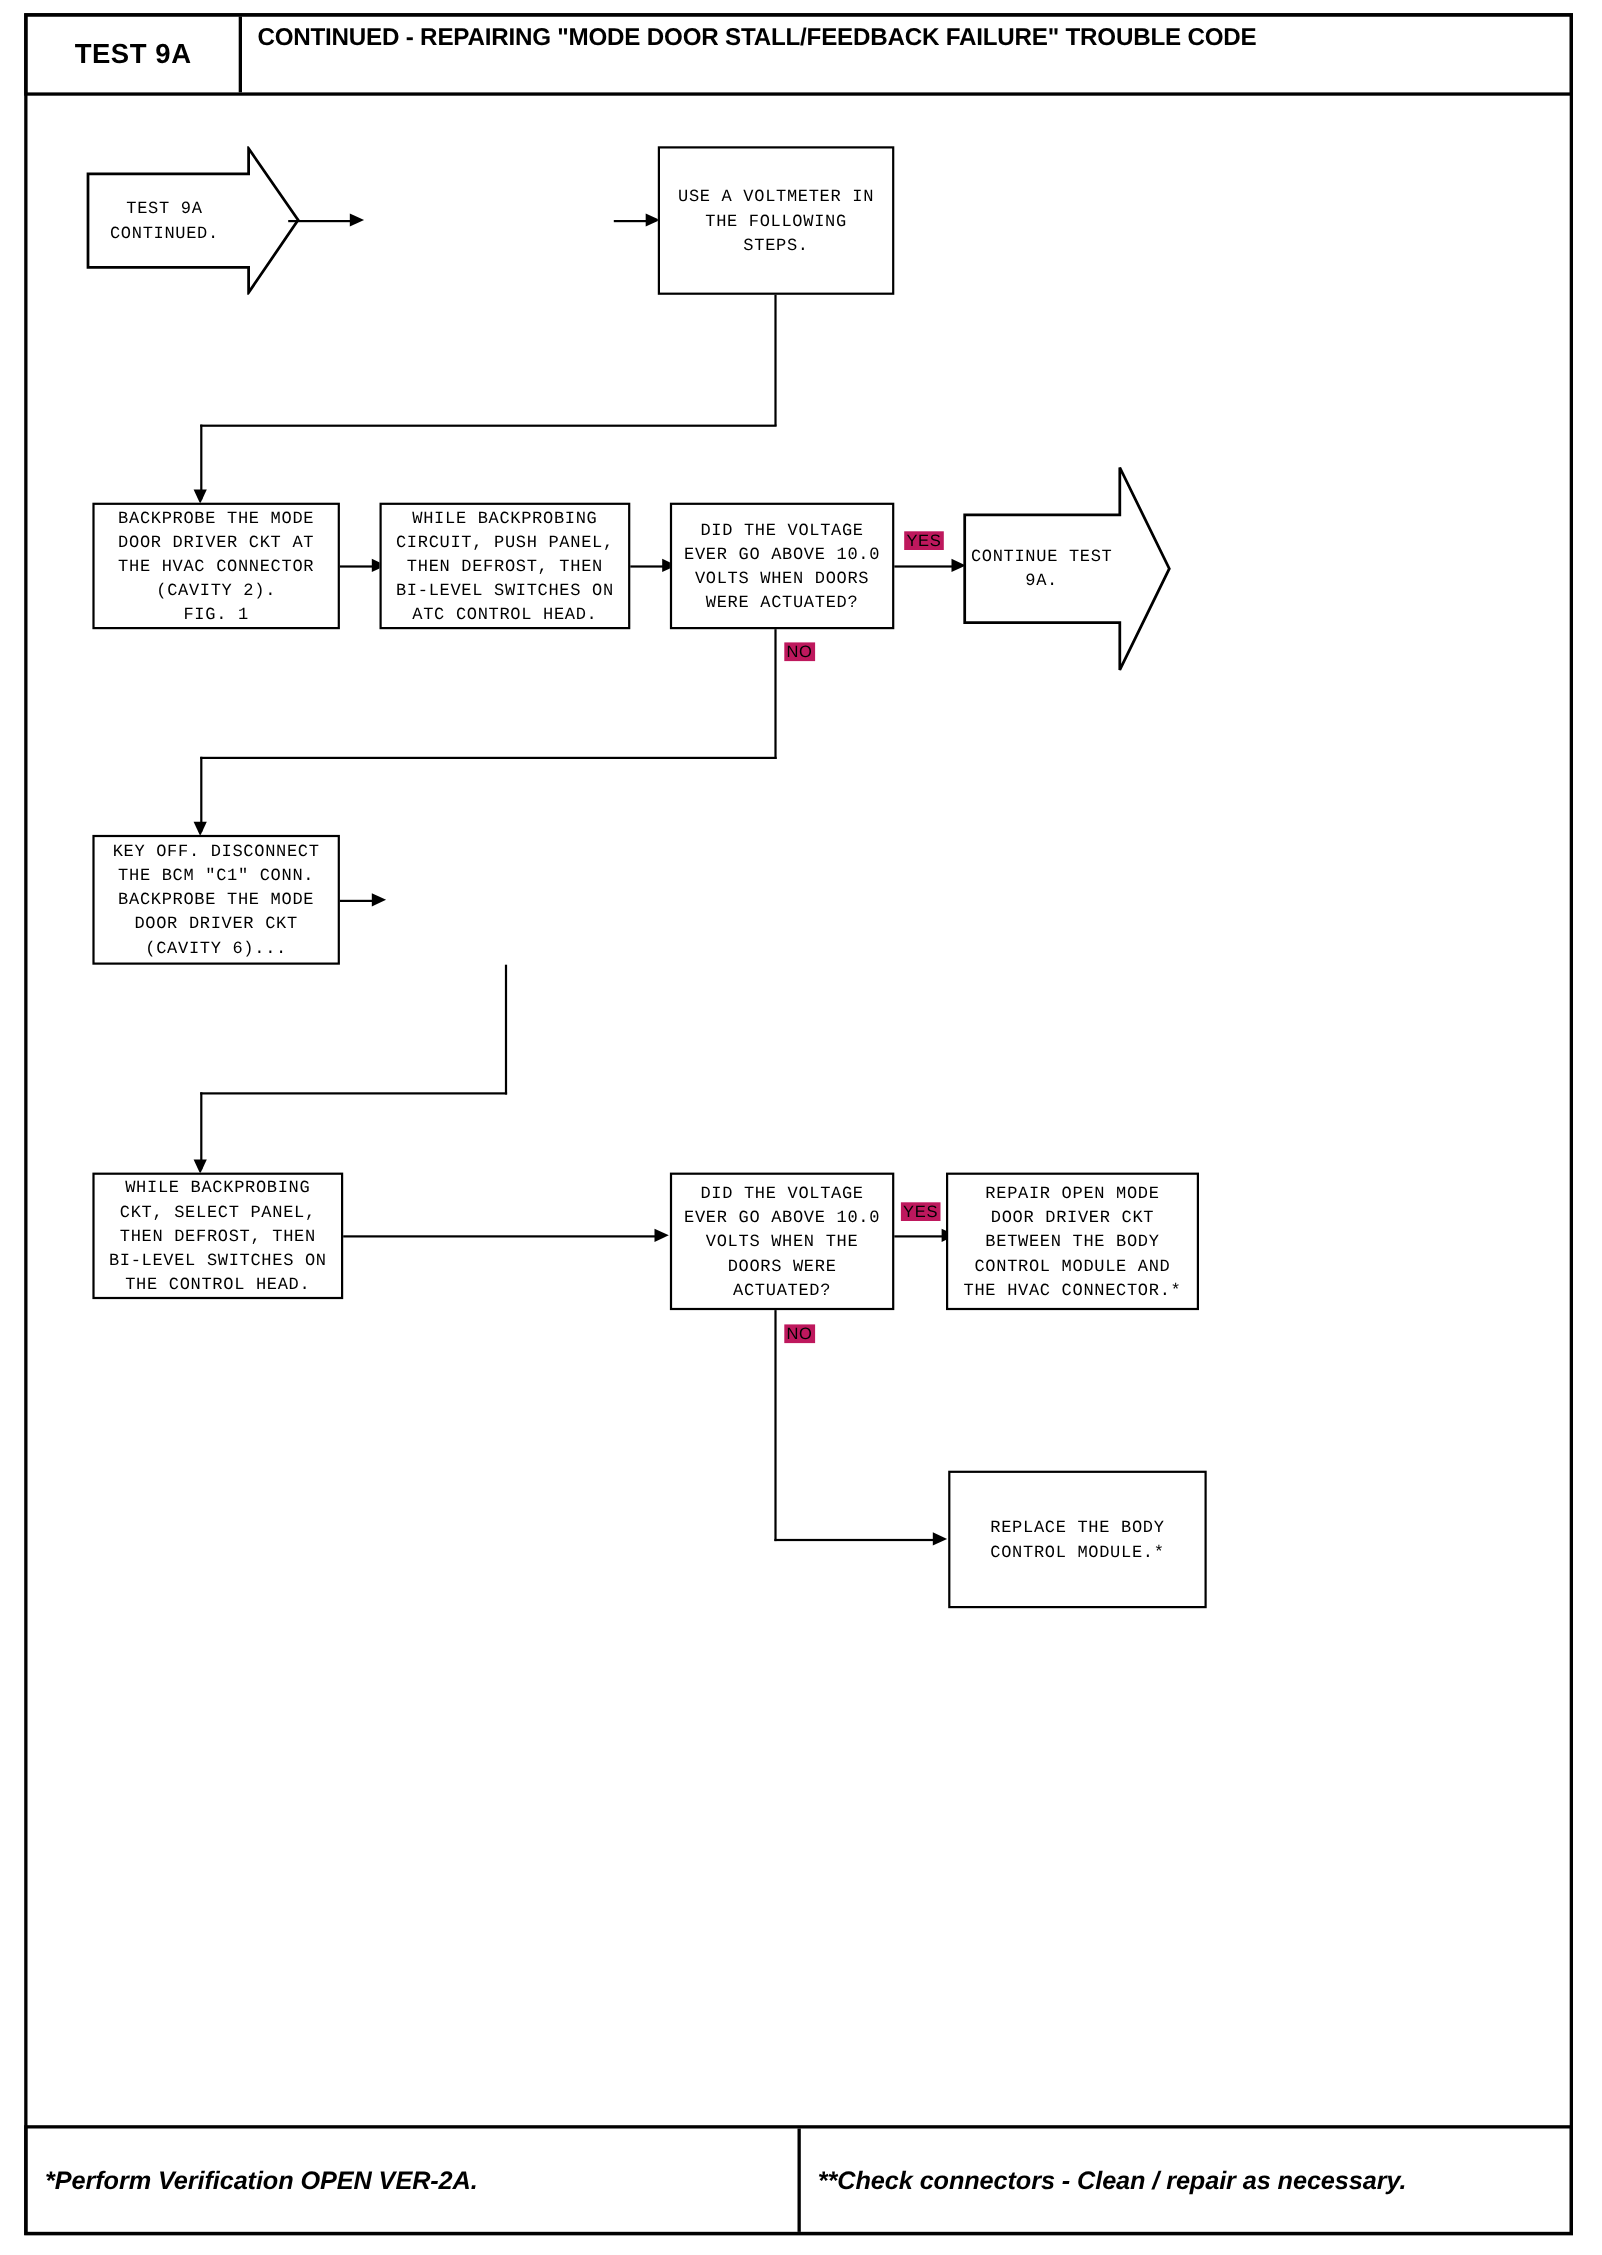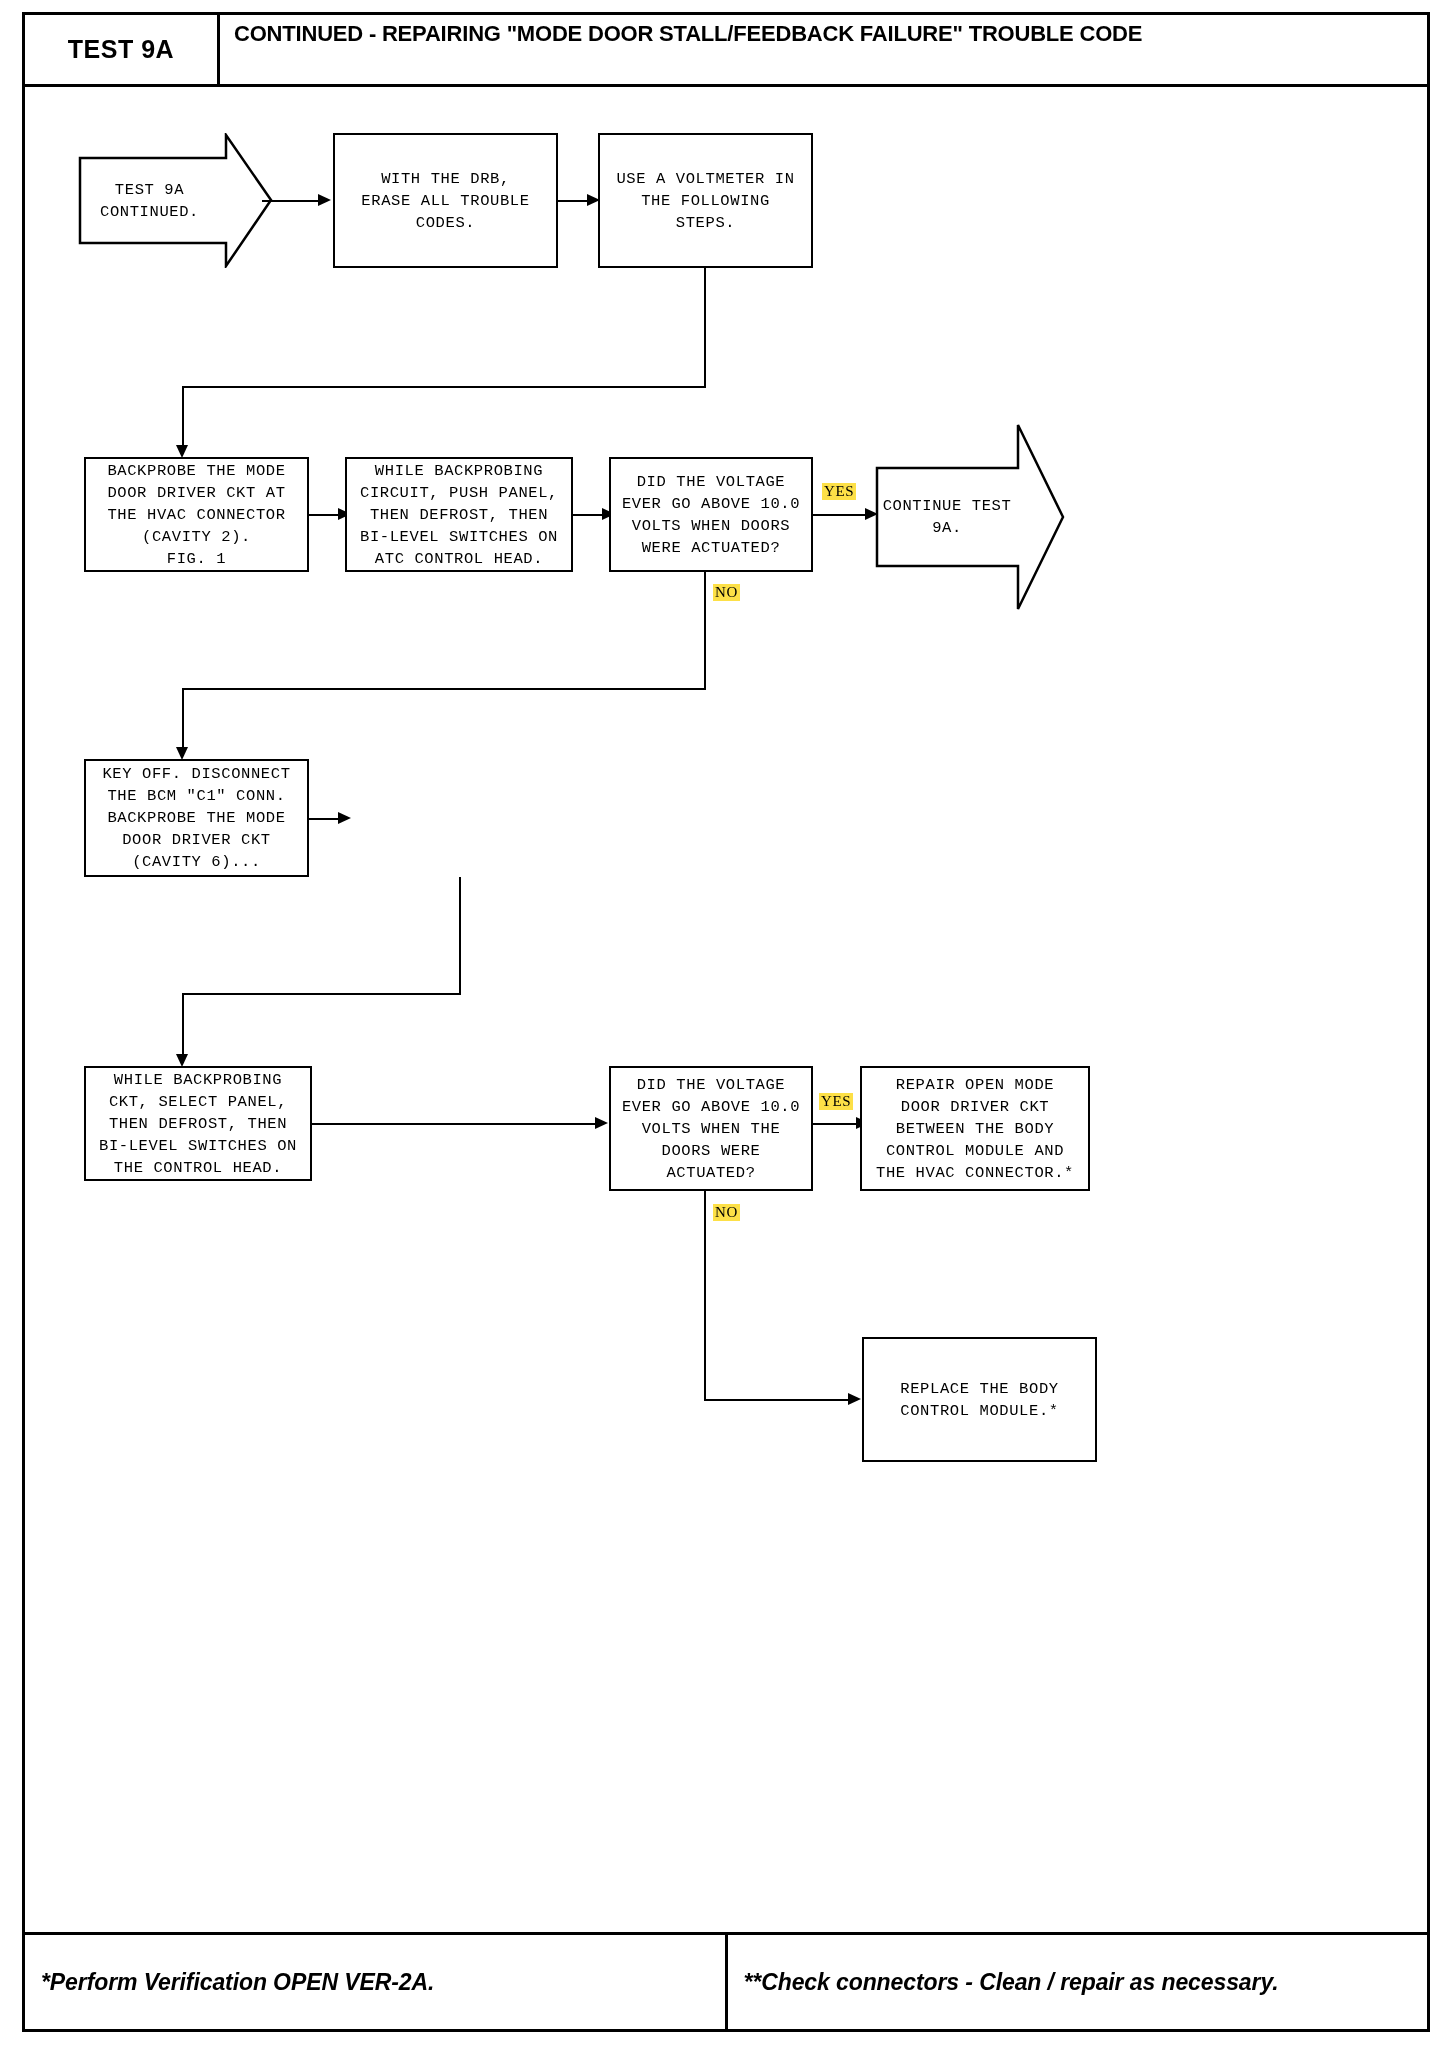--- a/index.html
+++ b/index.html
@@ -138,24 +138,24 @@
   }
   .arrowhead-down {
     position: absolute;
     width: 0; height: 0;
     border-left: 6px solid transparent;
     border-right: 6px solid transparent;
     border-top: 13px solid #000;
   }
   .edge-label {
     position: absolute;
-    font-family: Liberation Serif, serif;
+    font-family: Liberation Sans, sans-serif;
     font-size: 15px;
     letter-spacing: 0.6px;
-    background: #fde047;
+    background: #be185d;
     padding: 0 2px;
   }
 
   
   .footer {
     position: absolute;
     left: 22px;
     top: 1932px;
     width: 1408px;
     height: 100px;
@@ -201,25 +201,20 @@
       <svg width="195" height="135" viewBox="0 0 195 135">
         <polygon points="2,25 148,25 148,2 193,67 148,133 148,110 2,110" fill="#ffffff" stroke="#000000" stroke-width="2.5" stroke-linejoin="miter"></polygon>
       </svg>
       <div class="an-text">TEST 9A
 CONTINUED.</div>
     </div>
 
     <div class="hline" style="left:240px; top:113px; width:60px;"></div>
     <div class="arrowhead-right" style="left:296px; top:107px;"></div>
 
-    <div class="fbox" style="left:311px; top:46px; width:225px; height:135px;">
-      <div class="fbox-text">WITH THE DRB,
-ERASE ALL TROUBLE
-CODES.</div>
-    </div>
 
     <div class="hline" style="left:536px; top:113px; width:36px;"></div>
     <div class="arrowhead-right" style="left:565px; top:107px;"></div>
 
     <div class="fbox" style="left:576px; top:46px; width:215px; height:135px;">
       <div class="fbox-text">USE A VOLTMETER IN
 THE FOLLOWING
 STEPS.</div>
     </div>
 

